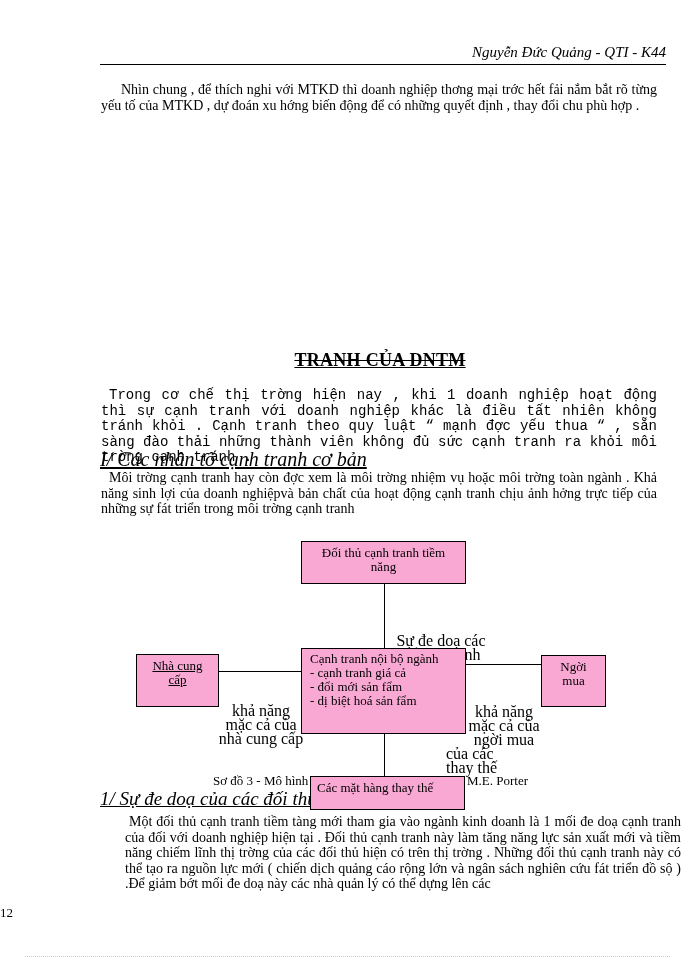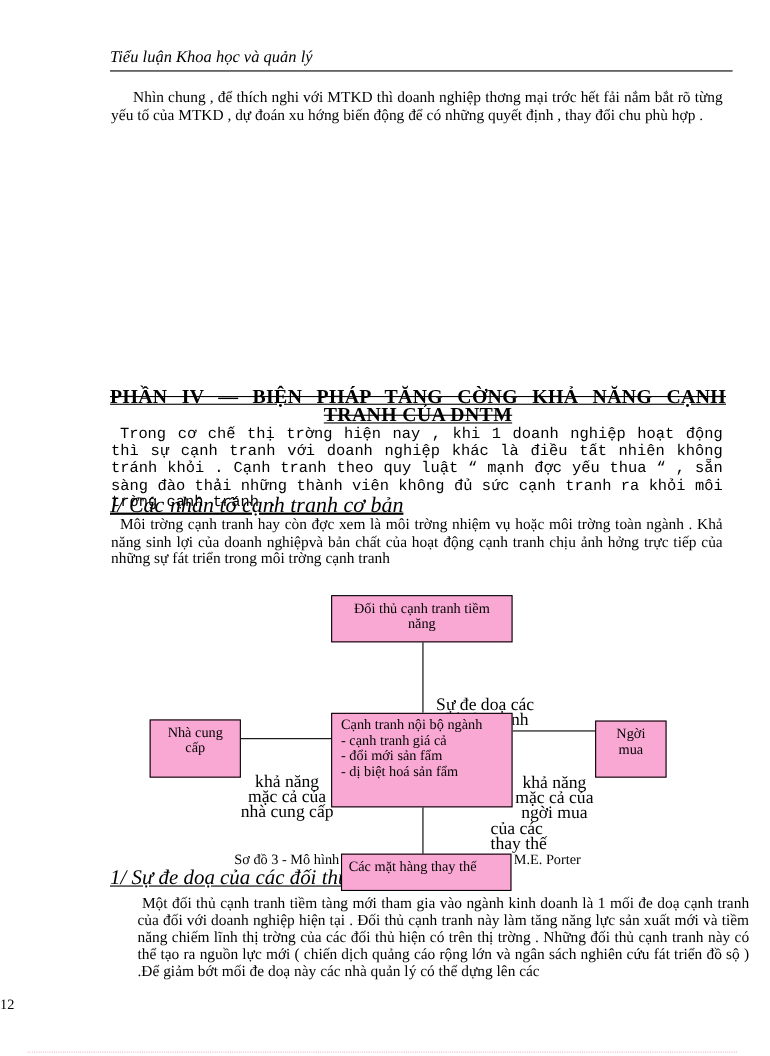--- a/index.html
+++ b/index.html
@@ -25,29 +25,28 @@
   .lbl { position: absolute; font-size: 16px; line-height: 14px; text-align: center; margin-top: 47px; }
   .caption { font-size: 13px; }
   .pagenum { left: 0; width: 684px; top: 905px; text-align: left; font-size: 13px; }
   .dotline { left: 25px; top: 956px; width: 645px; height: 0;
              border-top: 1px dotted #f4b6c8; }
 </style>
 </head>
 <body>
 
 <div class="abs header">
-  <span class="left">Tiểu luận Khoa học và quản lý</span>
+  <span class="right">Nguyễn Đức Quảng - QTI - K44</span>
 </div>
 
 <div class="abs para" style="top:82px;">
   <p class="indent">Nhìn chung , để thích nghi với MTKD thì doanh nghiệp thơng   mại trớc   hết fải nắm bắt rõ từng yếu tố của MTKD , dự đoán xu hớng   biến động để có những quyết định , thay đổi chu phù hợp .</p>
 </div>
 
 <div class="abs heading4">
-  <span class="line1">PHẦN IV  —  BIỆN PHÁP TĂNG CỜNG   KHẢ NĂNG CẠNH</span>
   <span>TRANH CỦA DNTM</span>
 </div>
 
 <div class="abs para" style="top:388px;font-family:Liberation Mono, monospace;">
   <p style="text-indent:8px;">Trong cơ chế thị trờng   hiện nay , khi 1 doanh nghiệp hoạt động thì sự cạnh tranh   với doanh nghiệp khác là điều tất nhiên không tránh khỏi . Cạnh tranh theo quy luật “ mạnh đợc yếu thua “ , sẵn sàng đào thải những thành viên không đủ sức cạnh tranh ra khỏi môi trờng cạnh tranh .</p>
 </div>
 
 <div class="abs subhead" style="top:448px;">I/ Các nhân tố cạnh tranh cơ bản</div>
 
 <div class="abs para" style="top:470px;">
@@ -58,21 +57,21 @@
 
   <div class="box" style="left:301px; top:541px; width:165px; height:43px; padding:4px 6px; text-align:center;">Đối thủ cạnh tranh tiềm năng</div>
 
   <div class="vline" style="left:384px; top:584px; height:64px;"></div>
   <div class="lbl" style="left:386px; top:587px; width:110px;">
     <div>Sự đe doạ các</div>
     <div>đối thủ cạnh tranh</div>
     <div>mới</div>
   </div>
 
-  <div class="box" style="left:136px; top:654px; width:83px; height:53px; padding:4px 2px; text-align:center;">
+  <div class="box" style="left:136px; top:654px; width:83px; height:53px; padding:4px 2px; text-align:center;text-decoration:underline;">
     <div>Nhà cung</div>
     <div>cấp</div>
   </div>
   <div class="hline" style="left:219px; top:671px; width:82px;"></div>
   <div class="lbl" style="left:218px; top:657px; width:86px;">
     <div>khả năng</div>
     <div>mặc cả của</div>
     <div>nhà cung cấp</div>
   </div>
 

